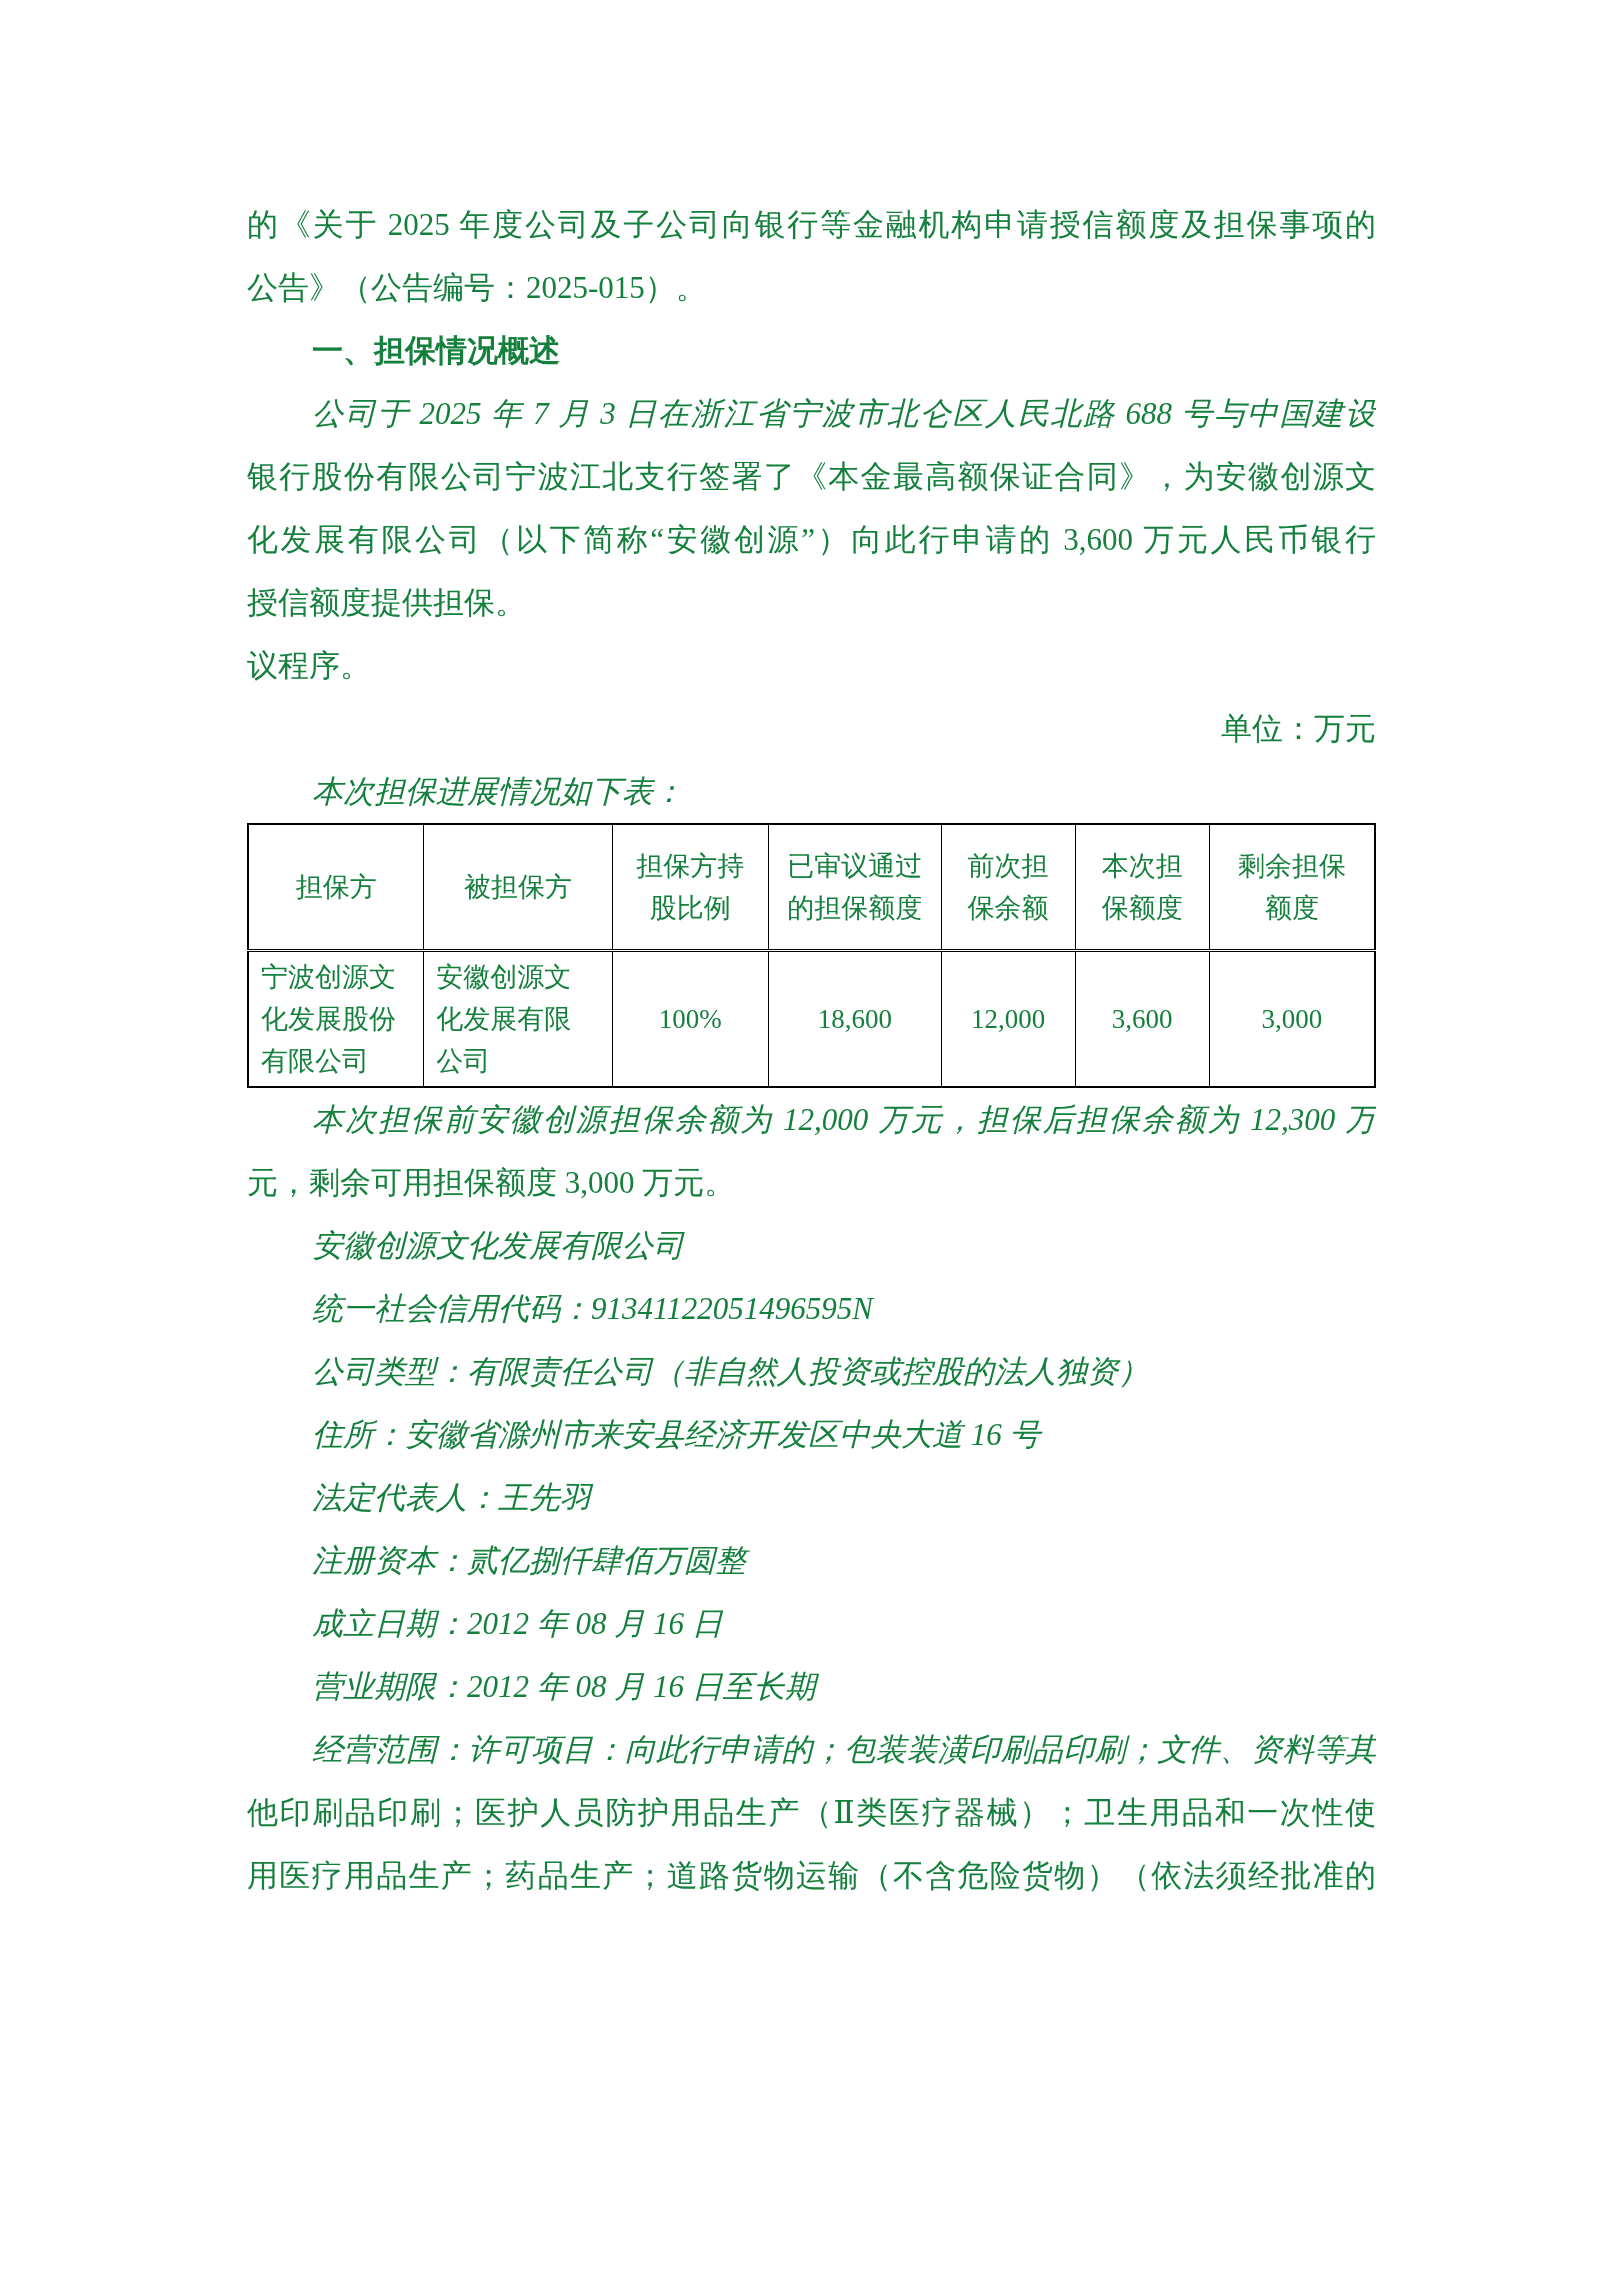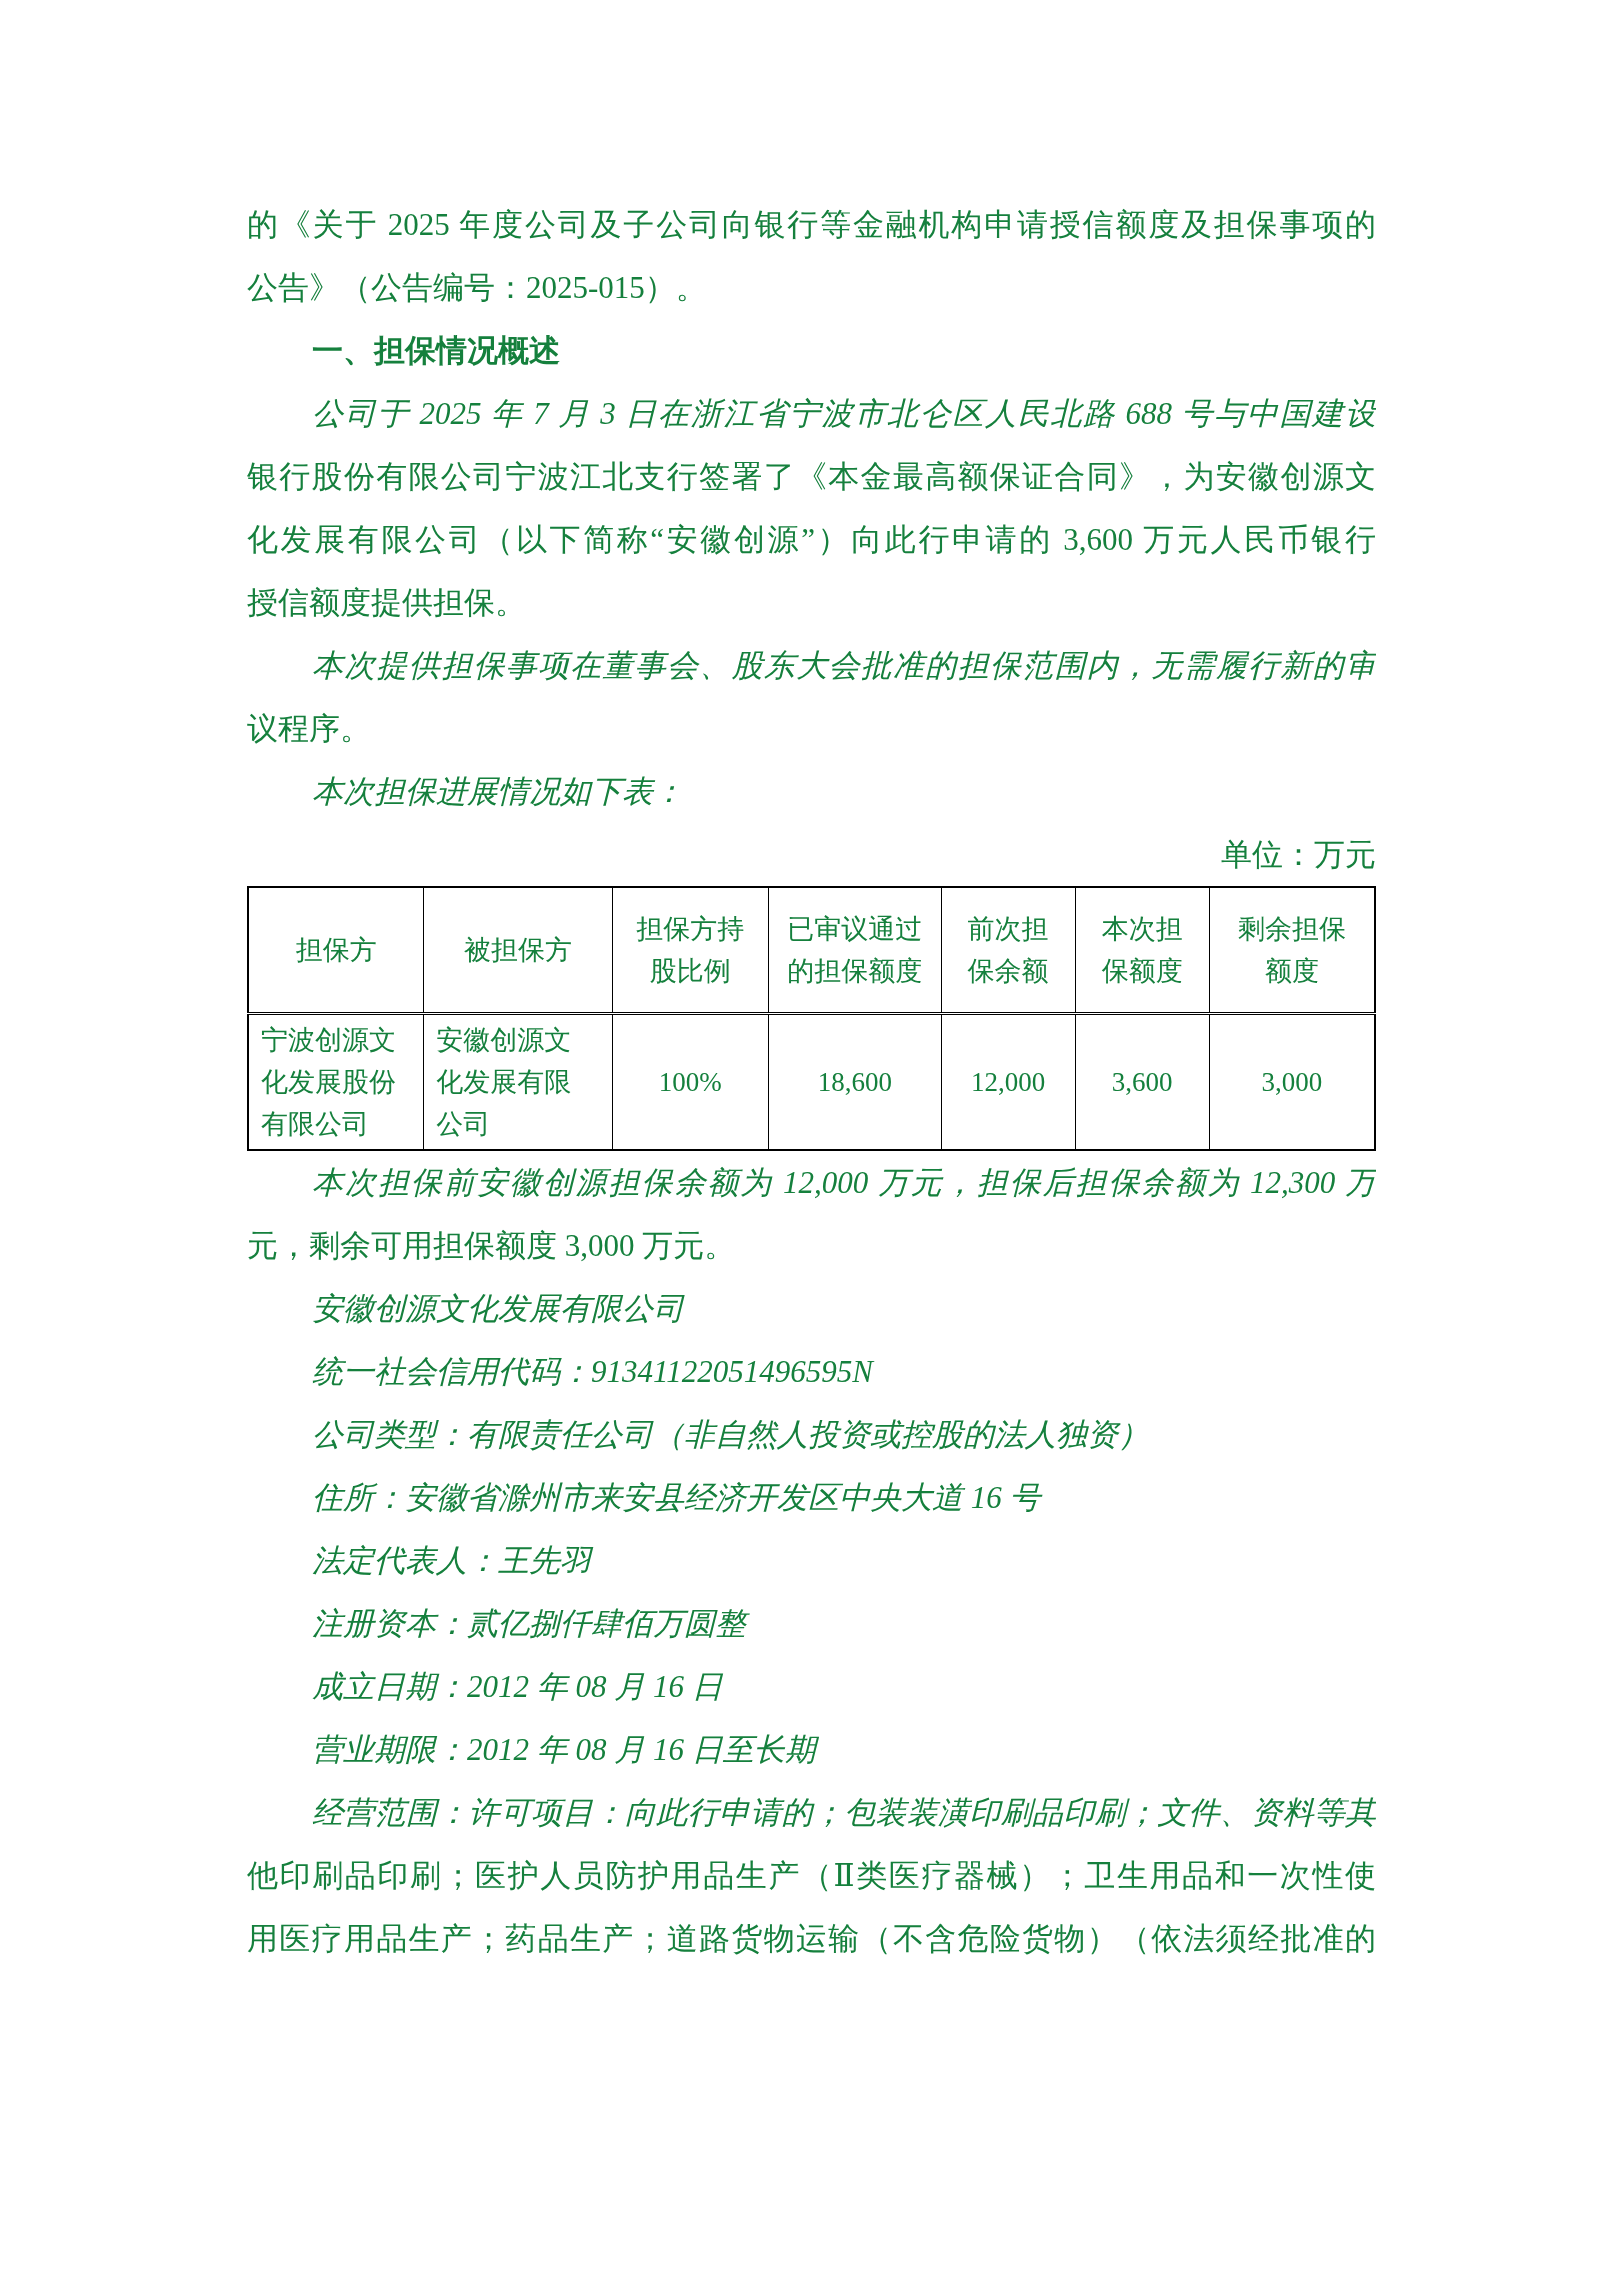--- a/index.html
+++ b/index.html
@@ -67,26 +67,25 @@
   <div class="line full">的《关于 2025 年度公司及子公司向银行等金融机构申请授信额度及担保事项的</div>
   <div class="line">公告》（公告编号：2025-015）。</div>
 
   <div class="line heading">一、担保情况概述</div>
 
   <div class="line indent full">公司于 2025 年 7 月 3 日在浙江省宁波市北仑区人民北路 688 号与中国建设</div>
   <div class="line full">银行股份有限公司宁波江北支行签署了《本金最高额保证合同》，为安徽创源文</div>
   <div class="line full">化发展有限公司（以下简称“安徽创源”）向此行申请的 3,600 万元人民币银行</div>
   <div class="line">授信额度提供担保。</div>
 
-  <div class="line indent full">本次提供担保事项在董事会、股东大会批准的担保范围内，无需履行新的审</div>
   <div class="line">议程序。</div>
 
+  <div class="line unit-note">单位：万元</div>
+
   <div class="line indent">本次担保进展情况如下表：</div>
-
-  <div class="line unit-note">单位：万元</div>
 
   <table class="guarantee">
     <colgroup>
       <col style="width:15.6%">
       <col style="width:16.7%">
       <col style="width:13.9%">
       <col style="width:15.3%">
       <col style="width:11.9%">
       <col style="width:11.9%">
       <col style="width:14.7%">

